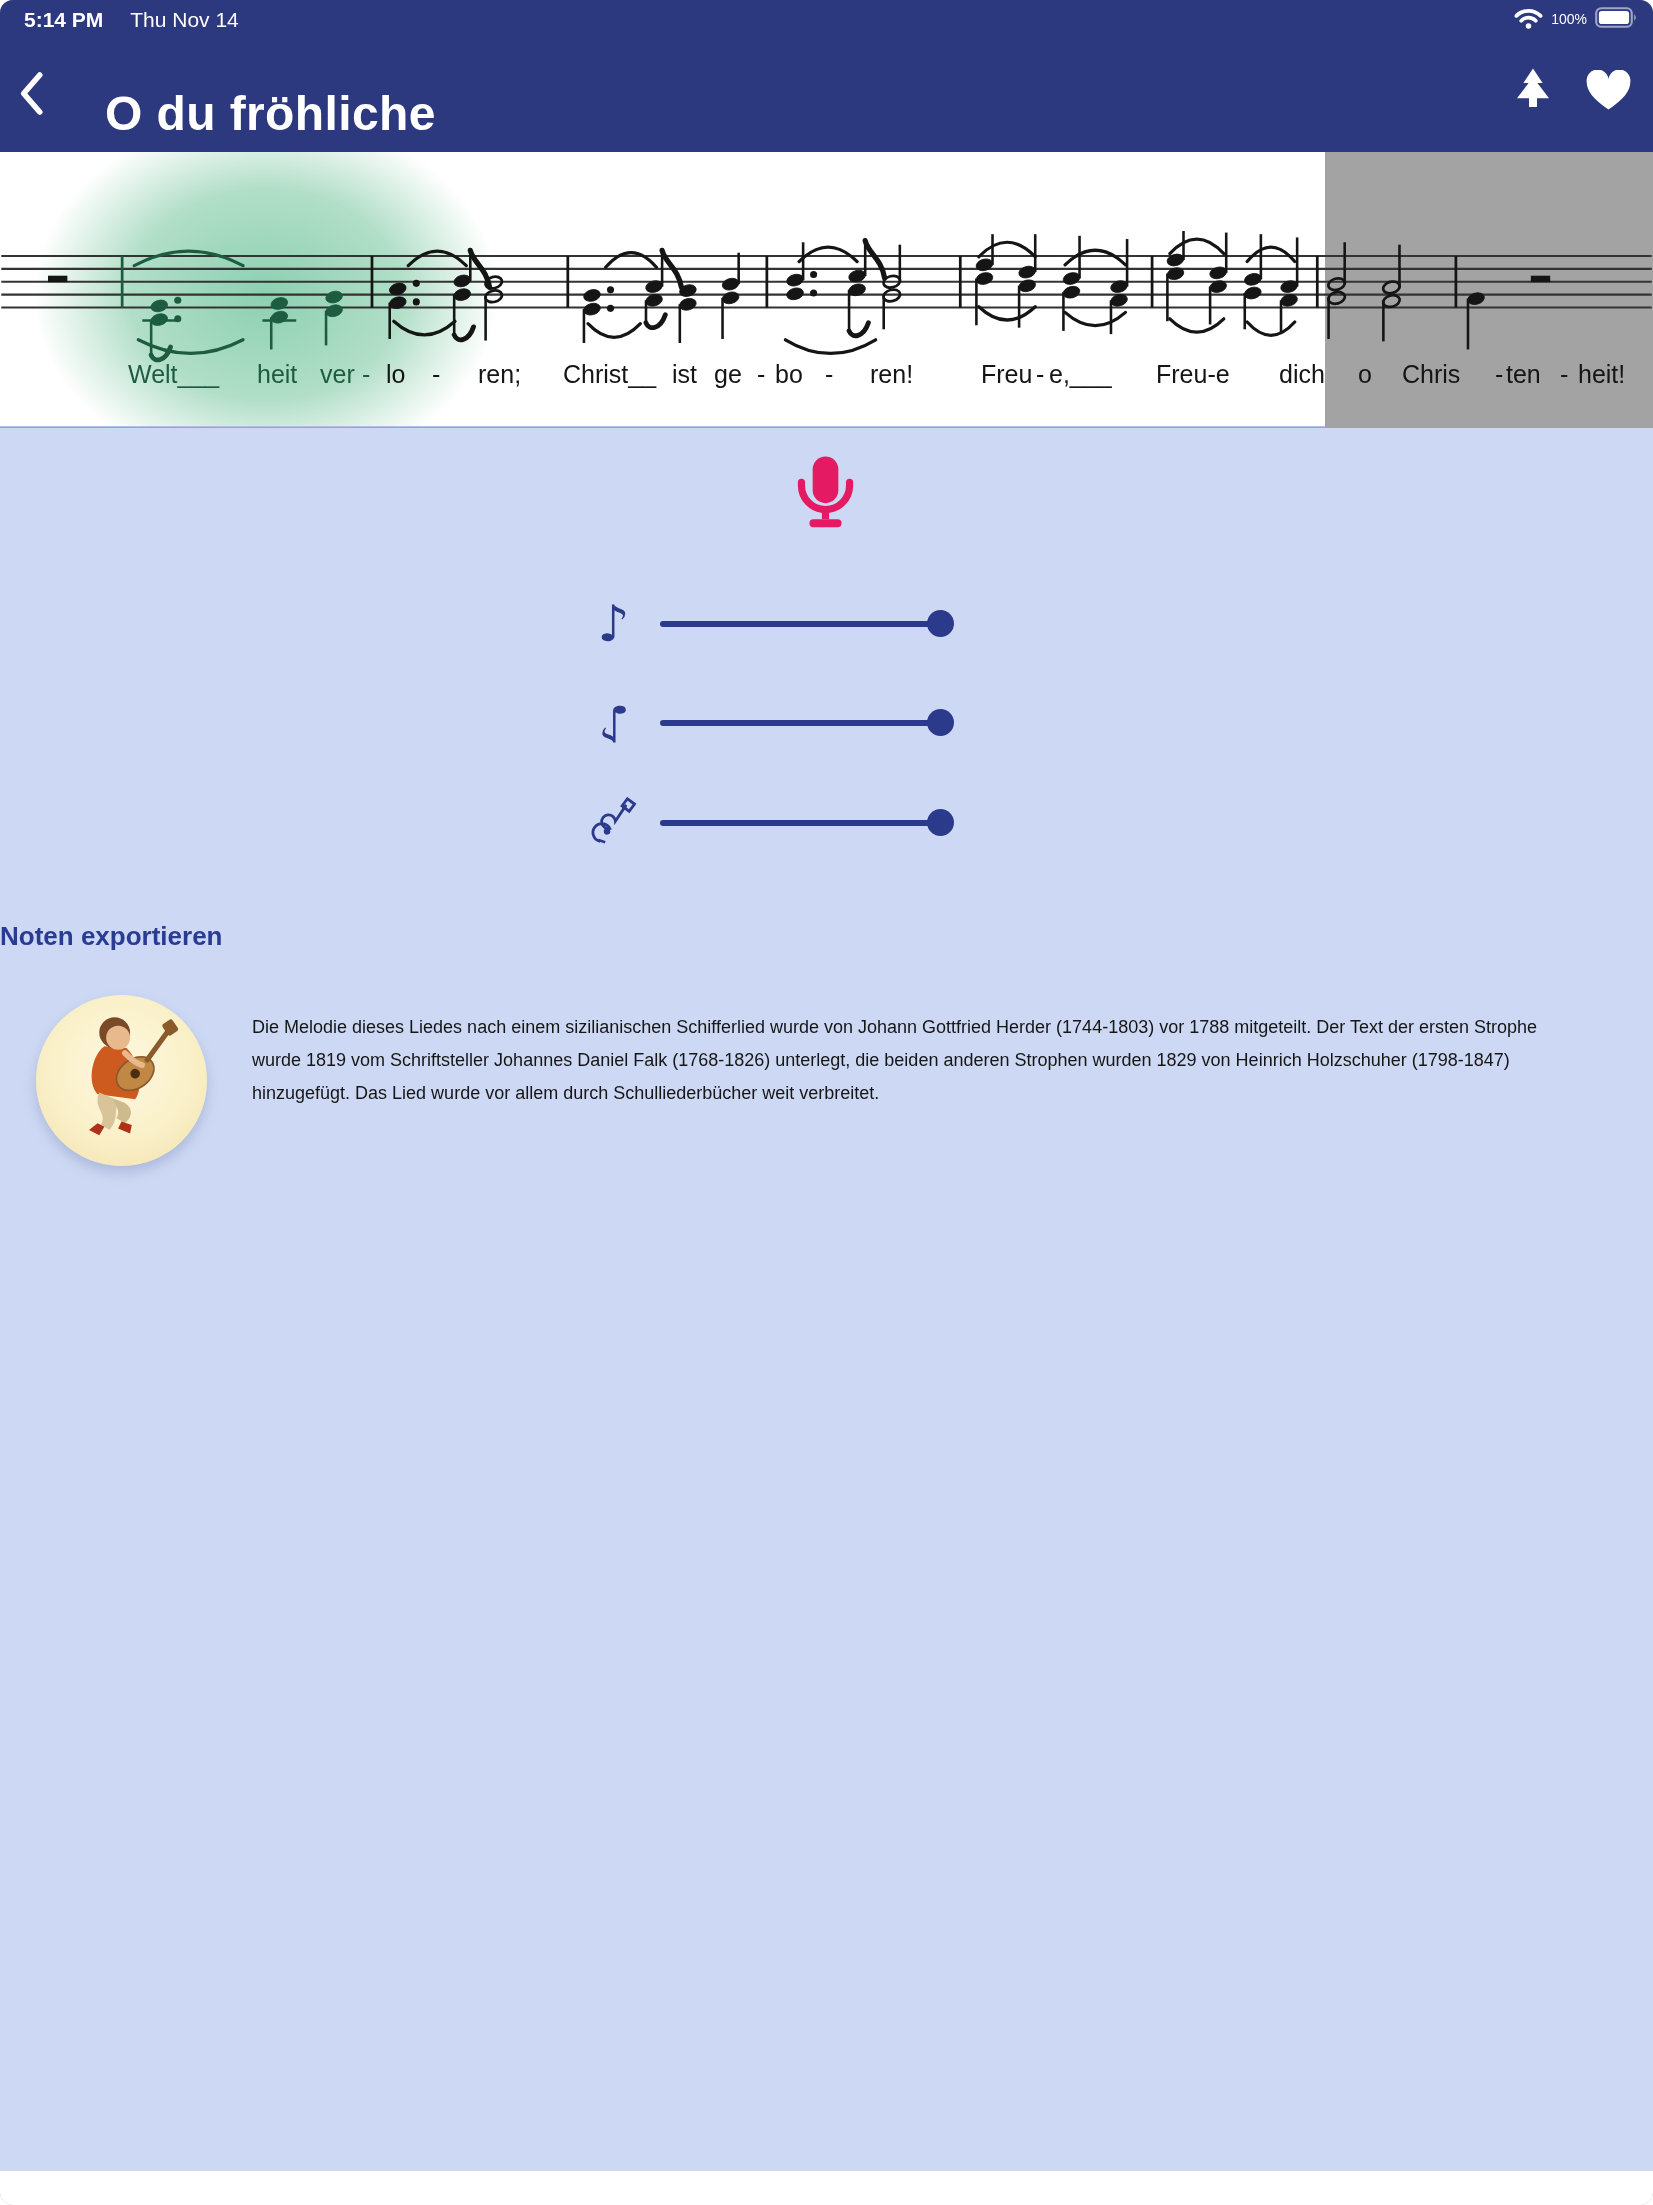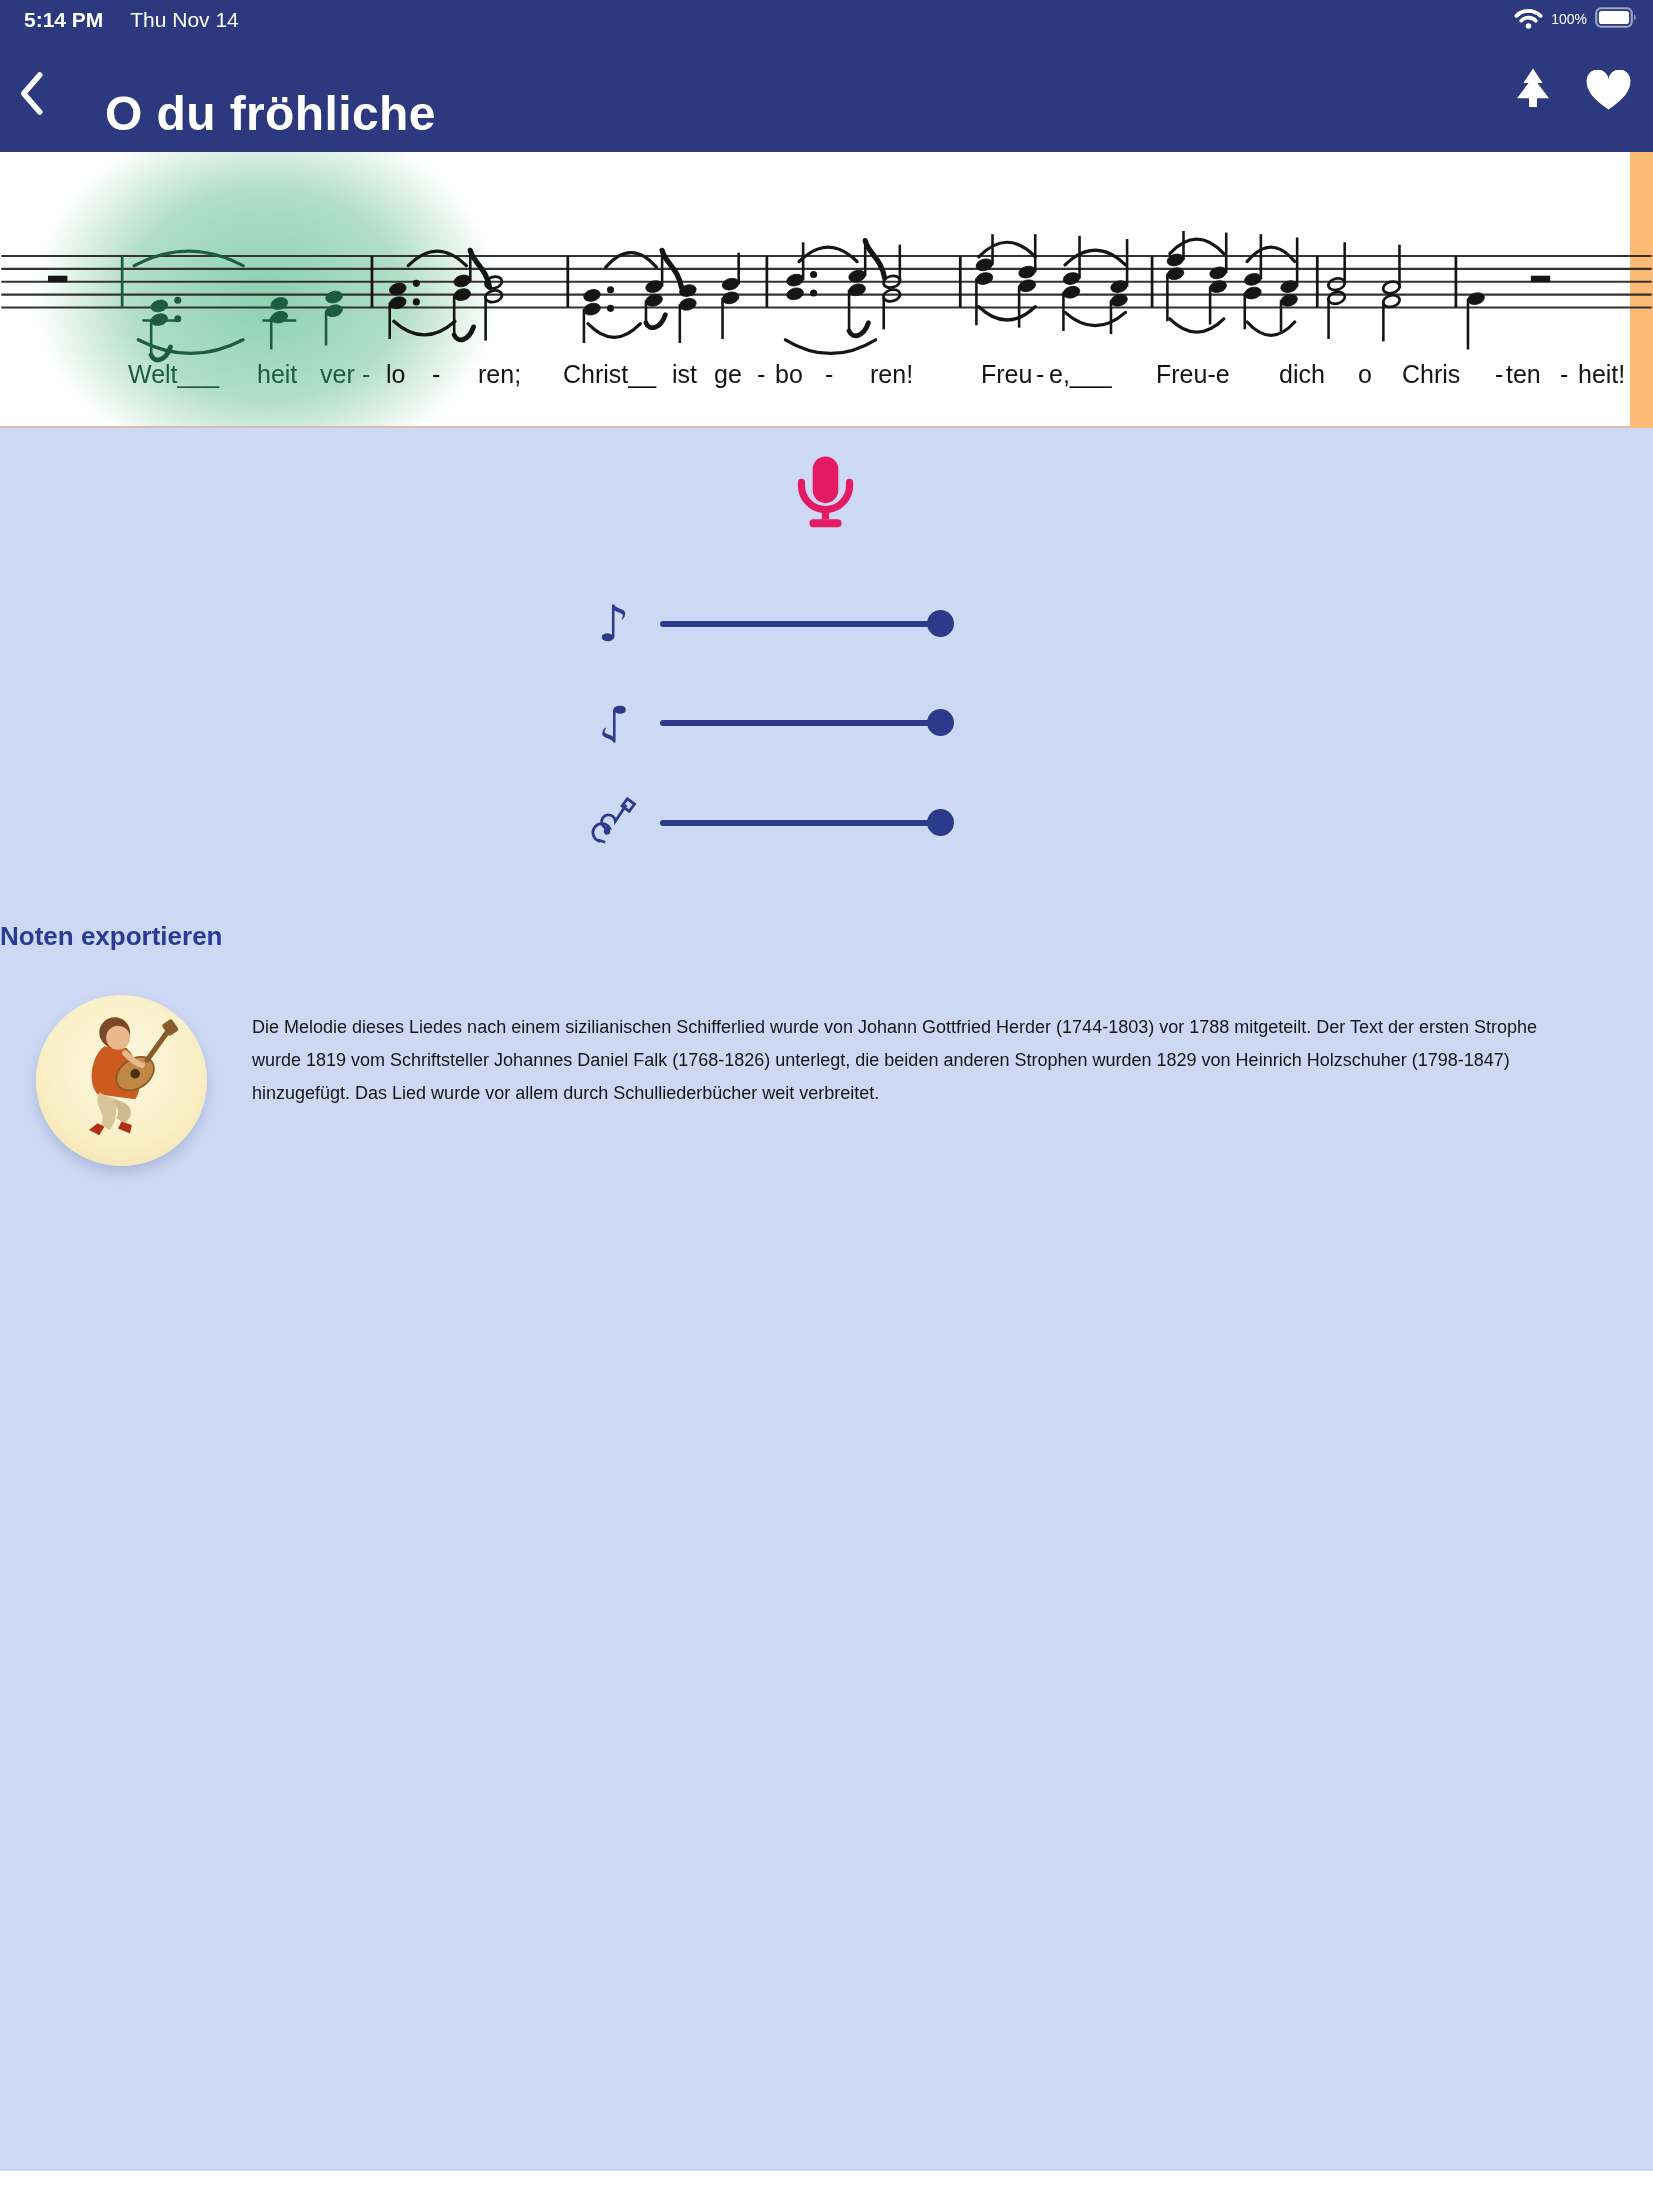--- a/index.html
+++ b/index.html
@@ -4,36 +4,36 @@
 <style>
   :root{
     --nav:#2d397e;
     --bg:#cdd9f4;
     --accent:#2b3a8a;
     --mic:#e41a63;
     --lyric-green:#1d5c40;
     --ink:#151515;
   }
   html,body{margin:0;padding:0;}
-  .screen{position:relative;width:1653px;height:2205px;background:#fdba74;
-          font-family:"Liberation Sans",sans-serif;overflow:hidden;}
+  .screen{position:relative;width:1653px;height:2205px;background:#a3a3a3;
+          font-family:"Liberation Sans",sans-serif;overflow:hidden;border-radius:13px;}
 
   
   .topbar{position:absolute;left:0;top:0;width:1653px;height:152px;background:var(--nav);}
   .status-left{position:absolute;left:24px;top:8px;color:#fff;font-size:21px;}
   .status-time{font-weight:700;}
   .status-date{font-weight:400;margin-left:21px;}
   .status-right{position:absolute;right:16px;top:6.5px;display:flex;align-items:center;gap:8px;color:#fff;font-size:14px;}
   .back-btn{position:absolute;left:18px;top:71px;width:27.4px;height:45px;cursor:pointer;}
   .nav-title{position:absolute;left:65px;top:86px;color:#fff;font-size:48px;font-weight:700;letter-spacing:0.4px;margin-left:40px;}
   .nav-icons{position:absolute;right:21px;top:68px;display:flex;gap:29px;align-items:center;}
   .nav-icon-btn{width:47px;height:48px;display:flex;align-items:center;justify-content:center;cursor:pointer;}
 
   
-  .sheet{position:absolute;left:0;top:152px;width:1630px;height:274px;background:#ffffff;border-bottom:1.6px solid #b3c0e8;}
+  .sheet{position:absolute;left:0;top:152px;width:1325px;height:274px;background:#ffffff;border-bottom:1.6px solid #b3c0e8;}
   .green-glow{position:absolute;left:0;top:0;width:726px;height:274px;
      background:radial-gradient(ellipse 323px 250px at 266px 52%,
         rgba(134,206,172,0.95) 0%, rgba(158,214,186,0.8) 42%, rgba(255,255,255,0) 72%);}
   .sheet svg{position:absolute;left:0;top:0;}
   .lyric{position:absolute;top:208px;font-size:25px;color:var(--ink);white-space:pre;}
   .lyric.green{color:var(--lyric-green);}
 
   
   .content{position:absolute;left:0;top:428px;width:1653px;height:1744px;background:var(--bg);}
   .mic-btn{position:absolute;left:793px;top:27.4px;width:69px;height:77px;cursor:pointer;}

